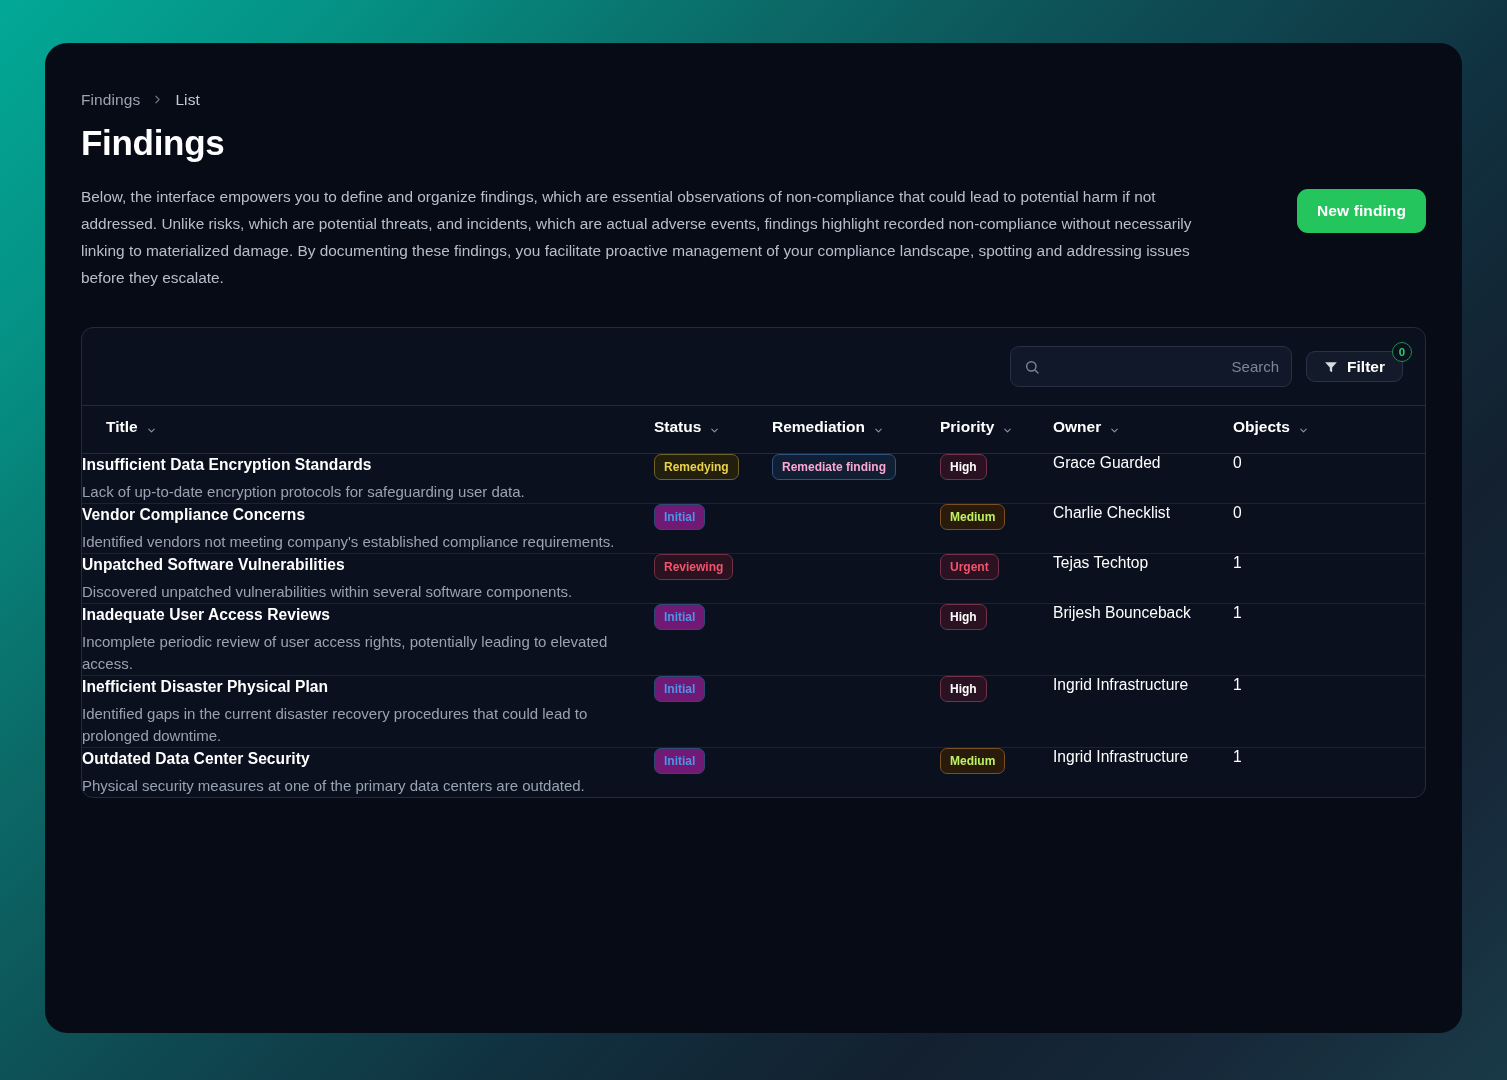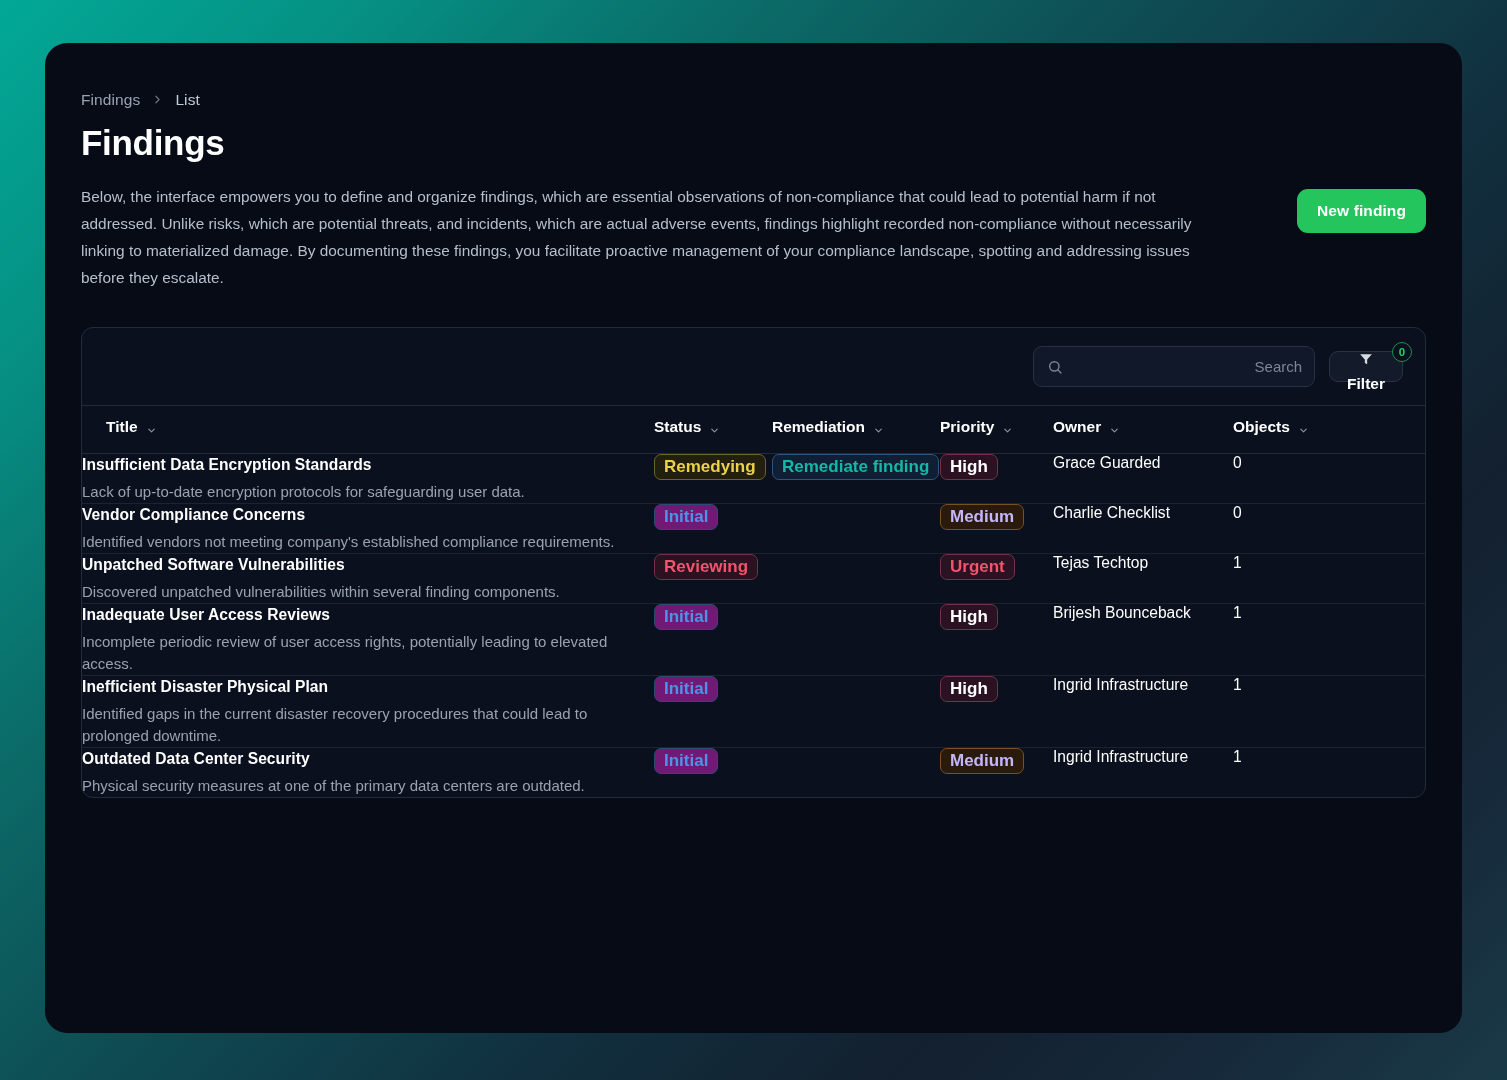--- a/index.html
+++ b/index.html
@@ -159,21 +159,20 @@
     background: #131b2b;
     border: 1px solid #2a3346;
     border-radius: 9px;
     height: 31px;
     padding: 0 17px;
     color: #ffffff;
     font-size: 15.5px;
     font-weight: 700;
     font-family: inherit;
     cursor: pointer;
-    flex-direction: column;
   }
   .filter-btn .funnel-icon {
     width: 14px; height: 14px; display: block; color: #d6dbe4;
   }
   .filter-badge {
     position: absolute;
     top: -9px;
     right: -9px;
     min-width: 20px;
     height: 20px;
@@ -243,33 +242,33 @@
     margin-top: 5px;
     font-size: 15px;
     line-height: 22px;
     color: #99a2b1;
   }
 
   .cell-mid { padding-top: 26px; }
 
   .badge {
     display: inline-block;
-    font-size: 17px;
+    font-size: 12px;
     font-weight: 700;
     border-radius: 7px;
     padding: 4px 9px;
     line-height: 16px;
     white-space: nowrap;
   }
   .badge-status-initial   { color: #4d93e8; background: #701a75; border: 1px solid #2c4straight; border: 1px solid #2c4a74; }
   .badge-status-remedying { color: #ebd14a; background: #221f0f; border: 1px solid #6d6426; }
   .badge-status-reviewing { color: #f2536d; background: #2a1220; border: 1px solid #733144; }
-  .badge-remediation      { color: #14b8a6; background: #101f34; border: 1px solid #2e5party; border: 1px solid #2e5480; }
+  .badge-remediation      { color: #f9a8d4; background: #101f34; border: 1px solid #2e5party; border: 1px solid #2e5480; }
   .badge-priority-high    { color: #ffffff; background: #2b1222; border: 1px solid #73324a; }
-  .badge-priority-medium  { color: #c4b5fd; background: #2a1a0b; border: 1px solid #7a5021; }
+  .badge-priority-medium  { color: #bef264; background: #2a1a0b; border: 1px solid #7a5021; }
   .badge-priority-urgent  { color: #f2536d; background: #2b1222; border: 1px solid #73324a; }
 
   .owner-text {
     font-size: 15.6px;
     color: #ffffff;
     font-weight: 400;
   }
   .objects-text {
     font-size: 15.6px;
     color: #ffffff;
@@ -423,21 +422,21 @@
               <td class="cell cell-mid"><span class="badge badge-status-initial">Initial</span></td>
               <td class="cell cell-mid"></td>
               <td class="cell cell-mid"><span class="badge badge-priority-medium">Medium</span></td>
               <td class="cell cell-mid"><span class="owner-text">Charlie Checklist</span></td>
               <td class="cell cell-mid"><span class="objects-text">0</span></td>
               <td class="cell cell-mid cell-actions"></td>
             </tr>
             <tr>
               <td class="cell cell-title">
                 <div class="row-title">Unpatched Software Vulnerabilities</div>
-                <div class="row-desc">Discovered unpatched vulnerabilities within several finding components.</div>
+                <div class="row-desc">Discovered unpatched vulnerabilities within several software components.</div>
               </td>
               <td class="cell cell-mid"><span class="badge badge-status-reviewing">Reviewing</span></td>
               <td class="cell cell-mid"></td>
               <td class="cell cell-mid"><span class="badge badge-priority-urgent">Urgent</span></td>
               <td class="cell cell-mid"><span class="owner-text">Tejas Techtop</span></td>
               <td class="cell cell-mid"><span class="objects-text">1</span></td>
               <td class="cell cell-mid cell-actions"></td>
             </tr>
             <tr>
               <td class="cell cell-title">

